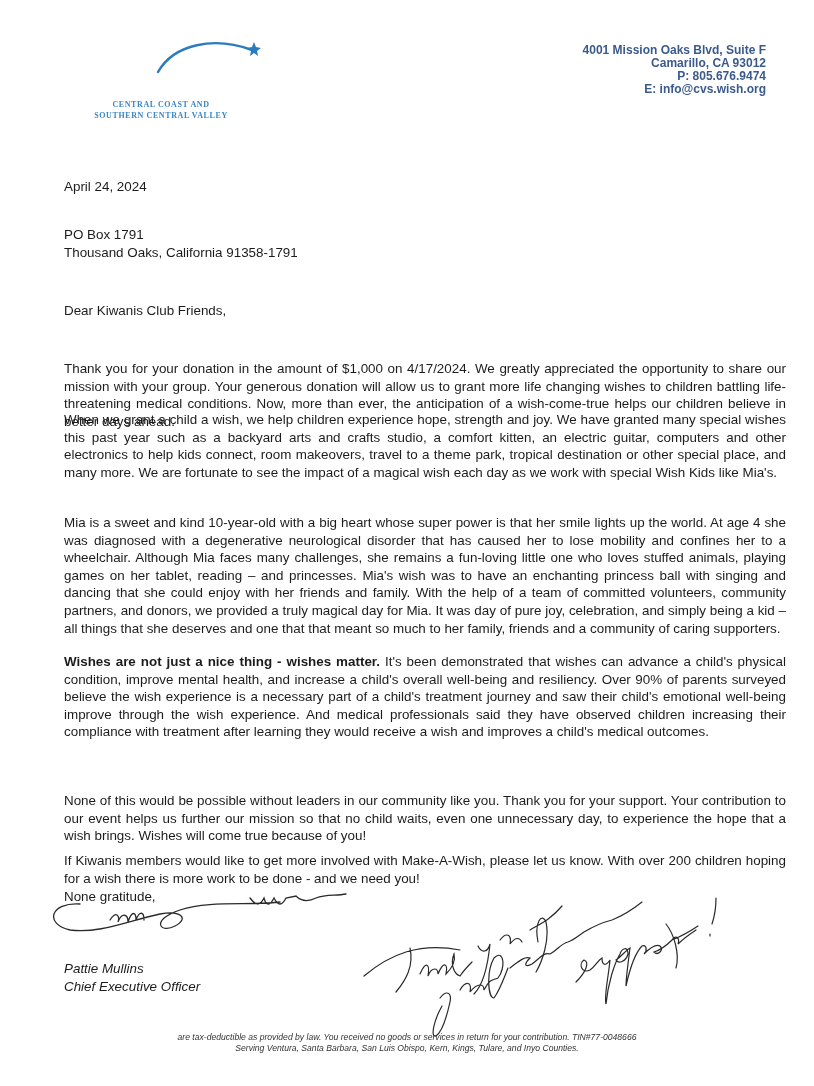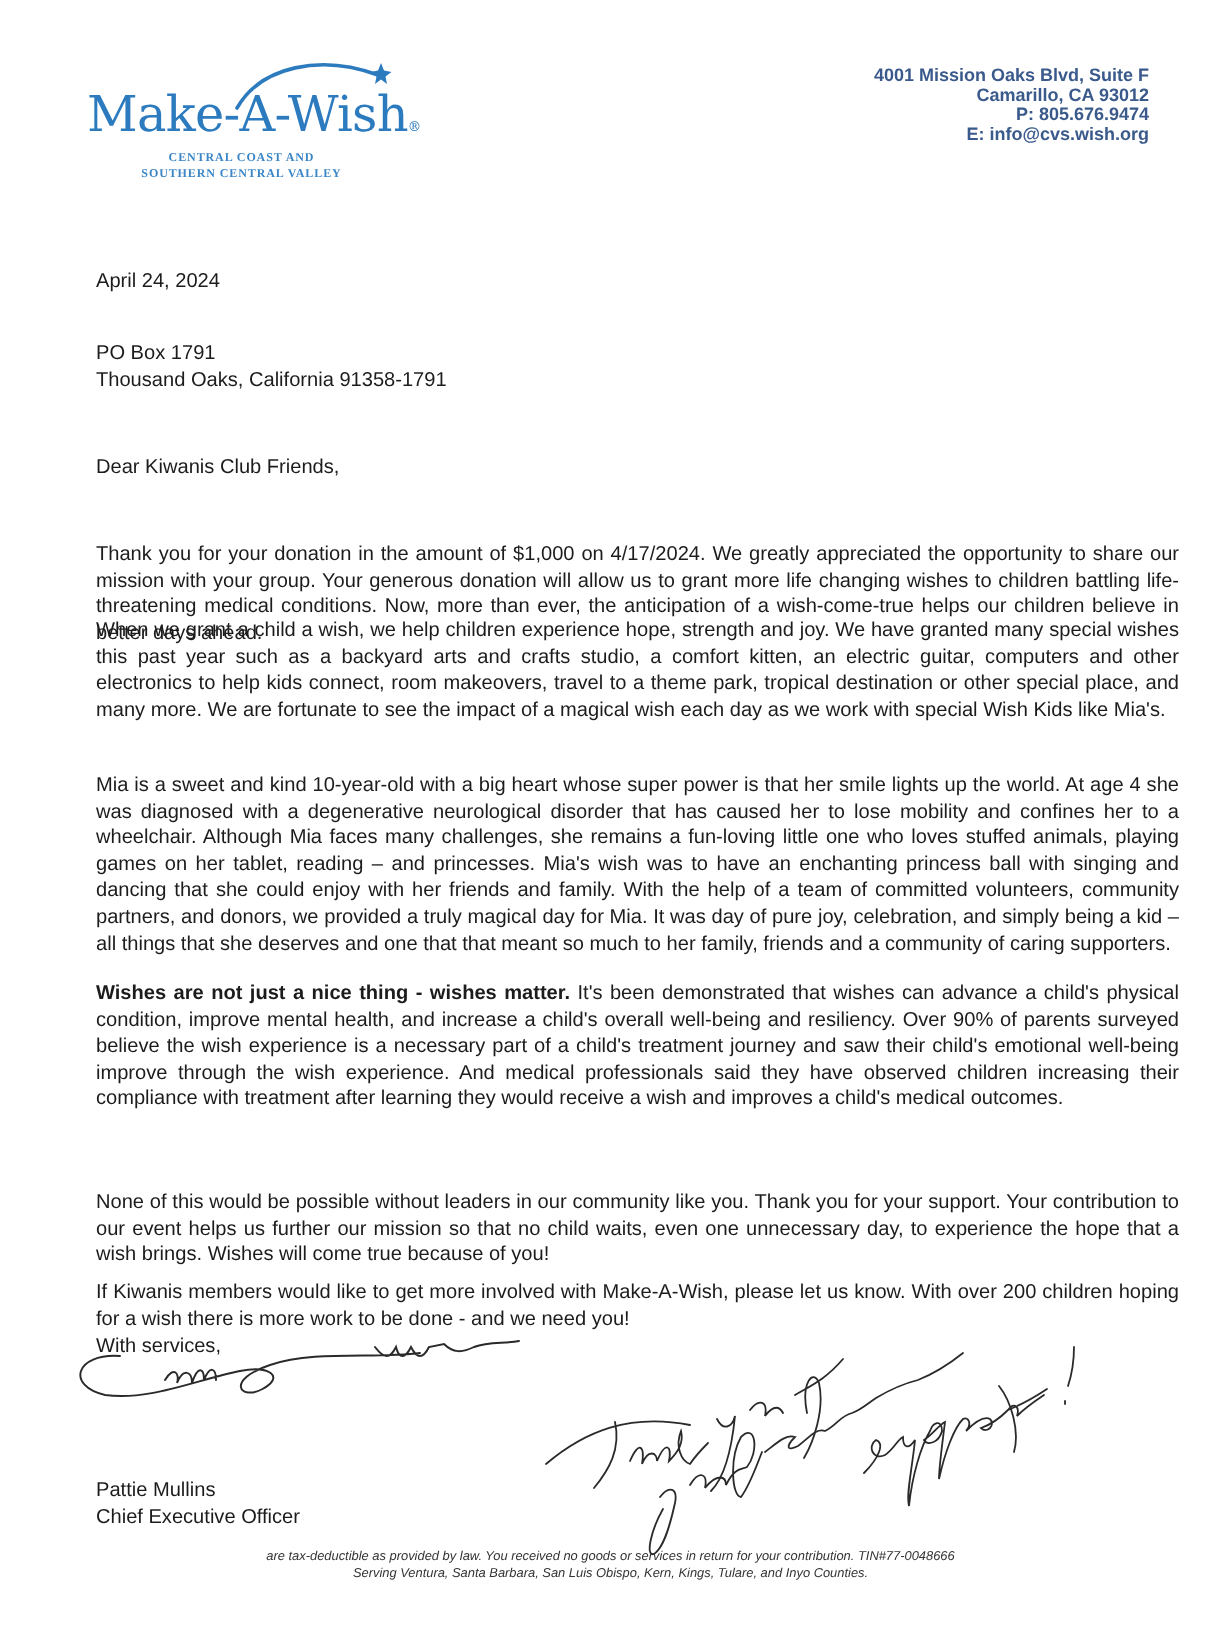--- a/index.html
+++ b/index.html
@@ -35,42 +35,39 @@
   .para { text-align: justify; }
   .p1 { top: 331px; margin-top: 29px; }
   .p2 { top: 411px; }
   .p3 { top: 514px; }
   .p4 { top: 653px; }
   .p5 { top: 792px; }
   .p6 { top: 852px; }
   .bold { font-weight: bold; }
 
   .closing { top: 888px; }
-  .signame { top: 984px; }
+  .signame { top: 960px; font-style: italic; }
   .signame div { line-height: 17.6px; }
 
   .signature { position: absolute; left: 40px; top: 890px; width: 340px; height: 50px; }
   .handnote { position: absolute; left: 360px; top: 870px; width: 420px; height: 170px; }
 
   .footer {
     position: absolute; left: 100px; width: 614px; top: 1032px; text-align: center;
     font-size: 8.6px; font-style: italic; line-height: 11px; color: #333333;
   }
 </style>
 </head>
 <body>
 
 <div class="logo">
   <svg class="logo-swoosh" viewBox="0 0 110 40">
     <path d="M4 36 C 20 8, 60 0, 98 14" fill="none" stroke="#2d7bbf" stroke-width="2.4" stroke-linecap="round"></path>
     <path d="M100 6 l2 5 5 1 -4 3 1 5 -4 -3 -4 3 1 -5 -4 -3 5 -1z" fill="#2d7bbf"></path>
   </svg>
-  <div class="logo-word">
-    <span>Make-A-Wish</span><span class="logo-reg">®</span>
-  </div>
   <div class="logo-sub l1">CENTRAL COAST AND</div>
   <div class="logo-sub l2">SOUTHERN CENTRAL VALLEY</div>
 </div>
 
 <div class="address">
   <div>4001 Mission Oaks Blvd, Suite F</div>
   <div>Camarillo, CA 93012</div>
   <div>P: 805.676.9474</div>
   <div>E: info@cvs.wish.org</div>
 </div>
@@ -86,21 +83,21 @@
 
 <div class="text para p1">Thank you for your donation in the amount of $1,000 on 4/17/2024. We greatly appreciated the opportunity to share our mission  with your group. Your generous donation will allow us to grant more life changing wishes to children battling life-threatening medical conditions. Now, more than ever, the anticipation of a wish-come-true helps our children believe in better days ahead.</div>
 <div class="text para p2">When we grant a child a wish, we help children experience hope, strength and joy. We have granted many special wishes this past year such as a backyard arts and crafts studio, a comfort kitten, an electric guitar, computers and other electronics to help kids connect, room makeovers, travel to a theme park, tropical destination or other special place, and many more. We are fortunate to see the impact of a magical wish each day as we work with special Wish Kids like Mia's.</div>
 <div class="text para p3">Mia is a sweet and kind 10-year-old with a big heart whose super power is that her smile lights up the world. At age 4 she was diagnosed with a degenerative neurological disorder that has caused her to lose mobility and confines her to a wheelchair. Although Mia faces many challenges, she remains a fun-loving little one who loves stuffed animals, playing games on her tablet, reading – and princesses. Mia's wish was to have an enchanting princess ball with singing and dancing that she could enjoy with her friends and family. With the help of a team of committed volunteers, community partners, and donors, we provided a truly magical day for Mia. It was day of pure joy, celebration, and simply being a kid – all things that she deserves and one that that meant so much to her family, friends and a community of caring supporters.</div>
 <div class="text para p4">
   <span class="bold">Wishes are not just a nice thing - wishes matter.</span><span> It's been demonstrated that wishes can advance a child's physical condition, improve mental health, and increase a child's overall well-being and resiliency. Over 90% of parents surveyed believe the wish experience is a necessary part of a child's treatment journey and saw their child's emotional well-being improve through the wish experience. And medical professionals said they have observed children increasing their compliance with treatment after learning they would receive a wish and improves a child's medical outcomes.</span>
 </div>
 <div class="text para p5">None of this would be possible without leaders in our community like you. Thank you for your support. Your contribution to our event helps us further our mission so that no child waits, even one unnecessary day, to experience the hope that a wish brings. Wishes will come true because of you!</div>
 <div class="text para p6">If Kiwanis members would like to get more involved with Make-A-Wish, please let us know. With over 200 children hoping for a wish there is more work to be done - and we need you!</div>
 
-<div class="text closing">With services,</div>
+<div class="text closing">None gratitude,</div>
 
 <svg class="signature" viewBox="0 0 340 50">
   <path d="M40 14 C 10 12, 4 34, 30 40 C 60 44, 90 30, 120 24 C 140 20, 150 28, 135 36 C 120 44, 110 30, 140 20 C 170 10, 210 16, 240 12 M70 30 c 6 -10 10 -4 8 2 c 4 -10 10 -8 10 0 c 4 -12 8 -10 8 -2 c 4 -10 8 -8 8 0 M210 8 c 6 8 10 8 14 0 c 2 8 6 8 10 0 c 4 8 8 8 12 0 l 10 -2 c 6 6 12 6 20 2 c 10 -4 20 -2 30 -4" fill="none" stroke="#2a2a2a" stroke-width="1.3" stroke-linecap="round"></path>
 </svg>
 
 <div class="text signame">
   <div>Pattie Mullins</div>
   <div>Chief Executive Officer</div>
 </div>
 

